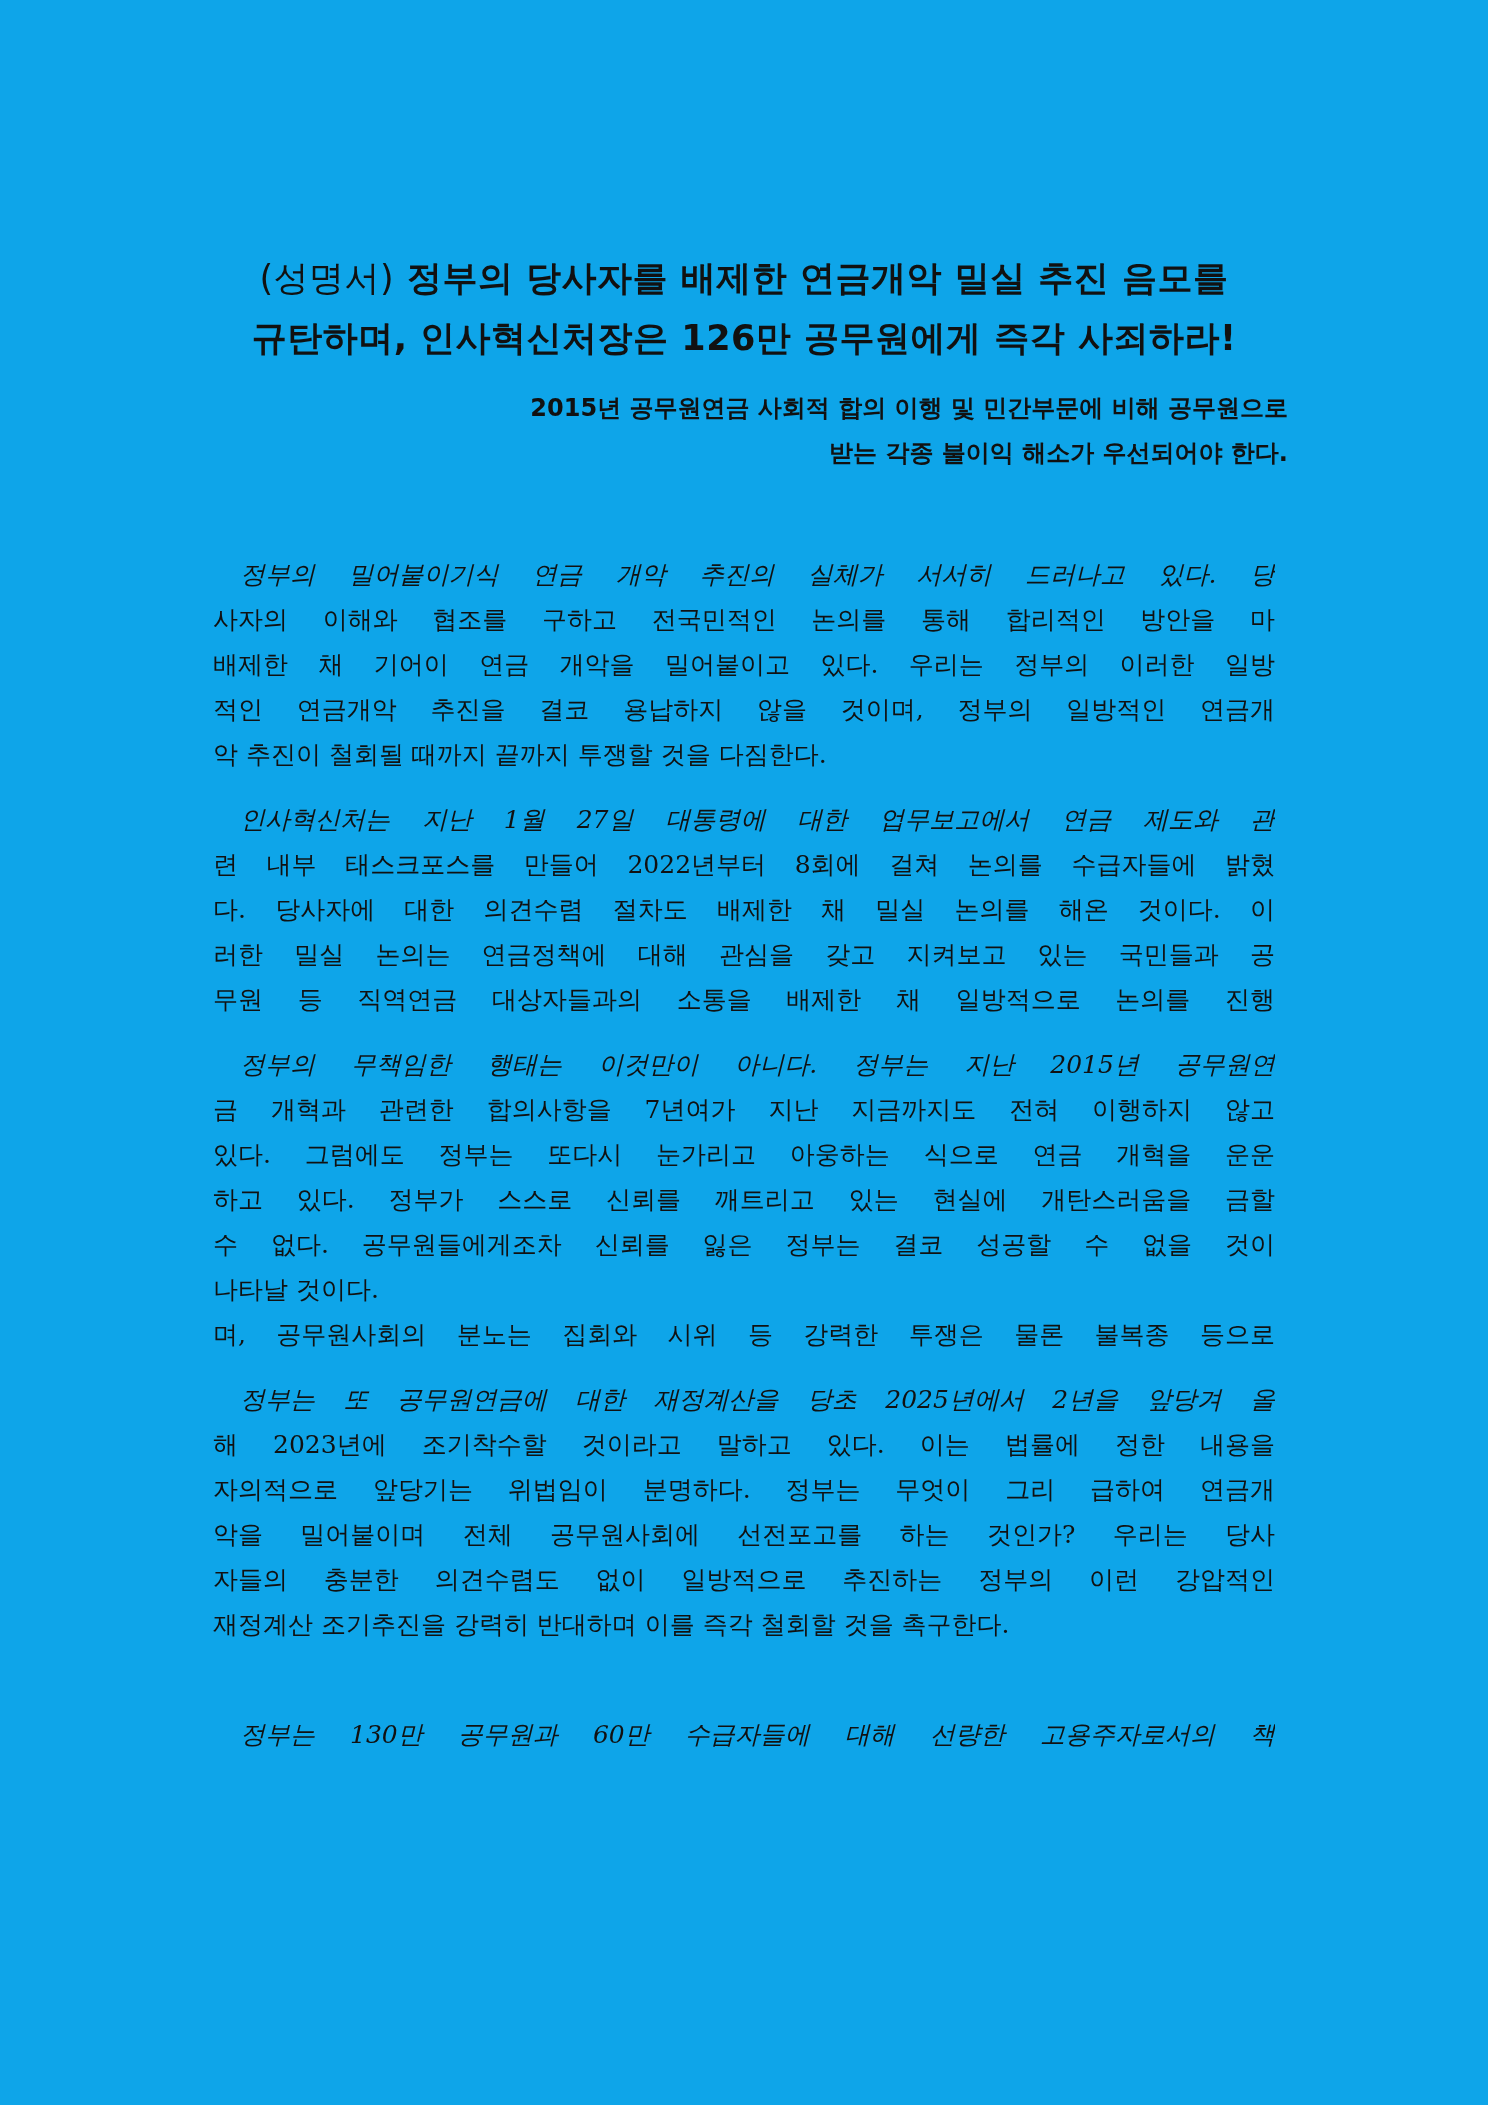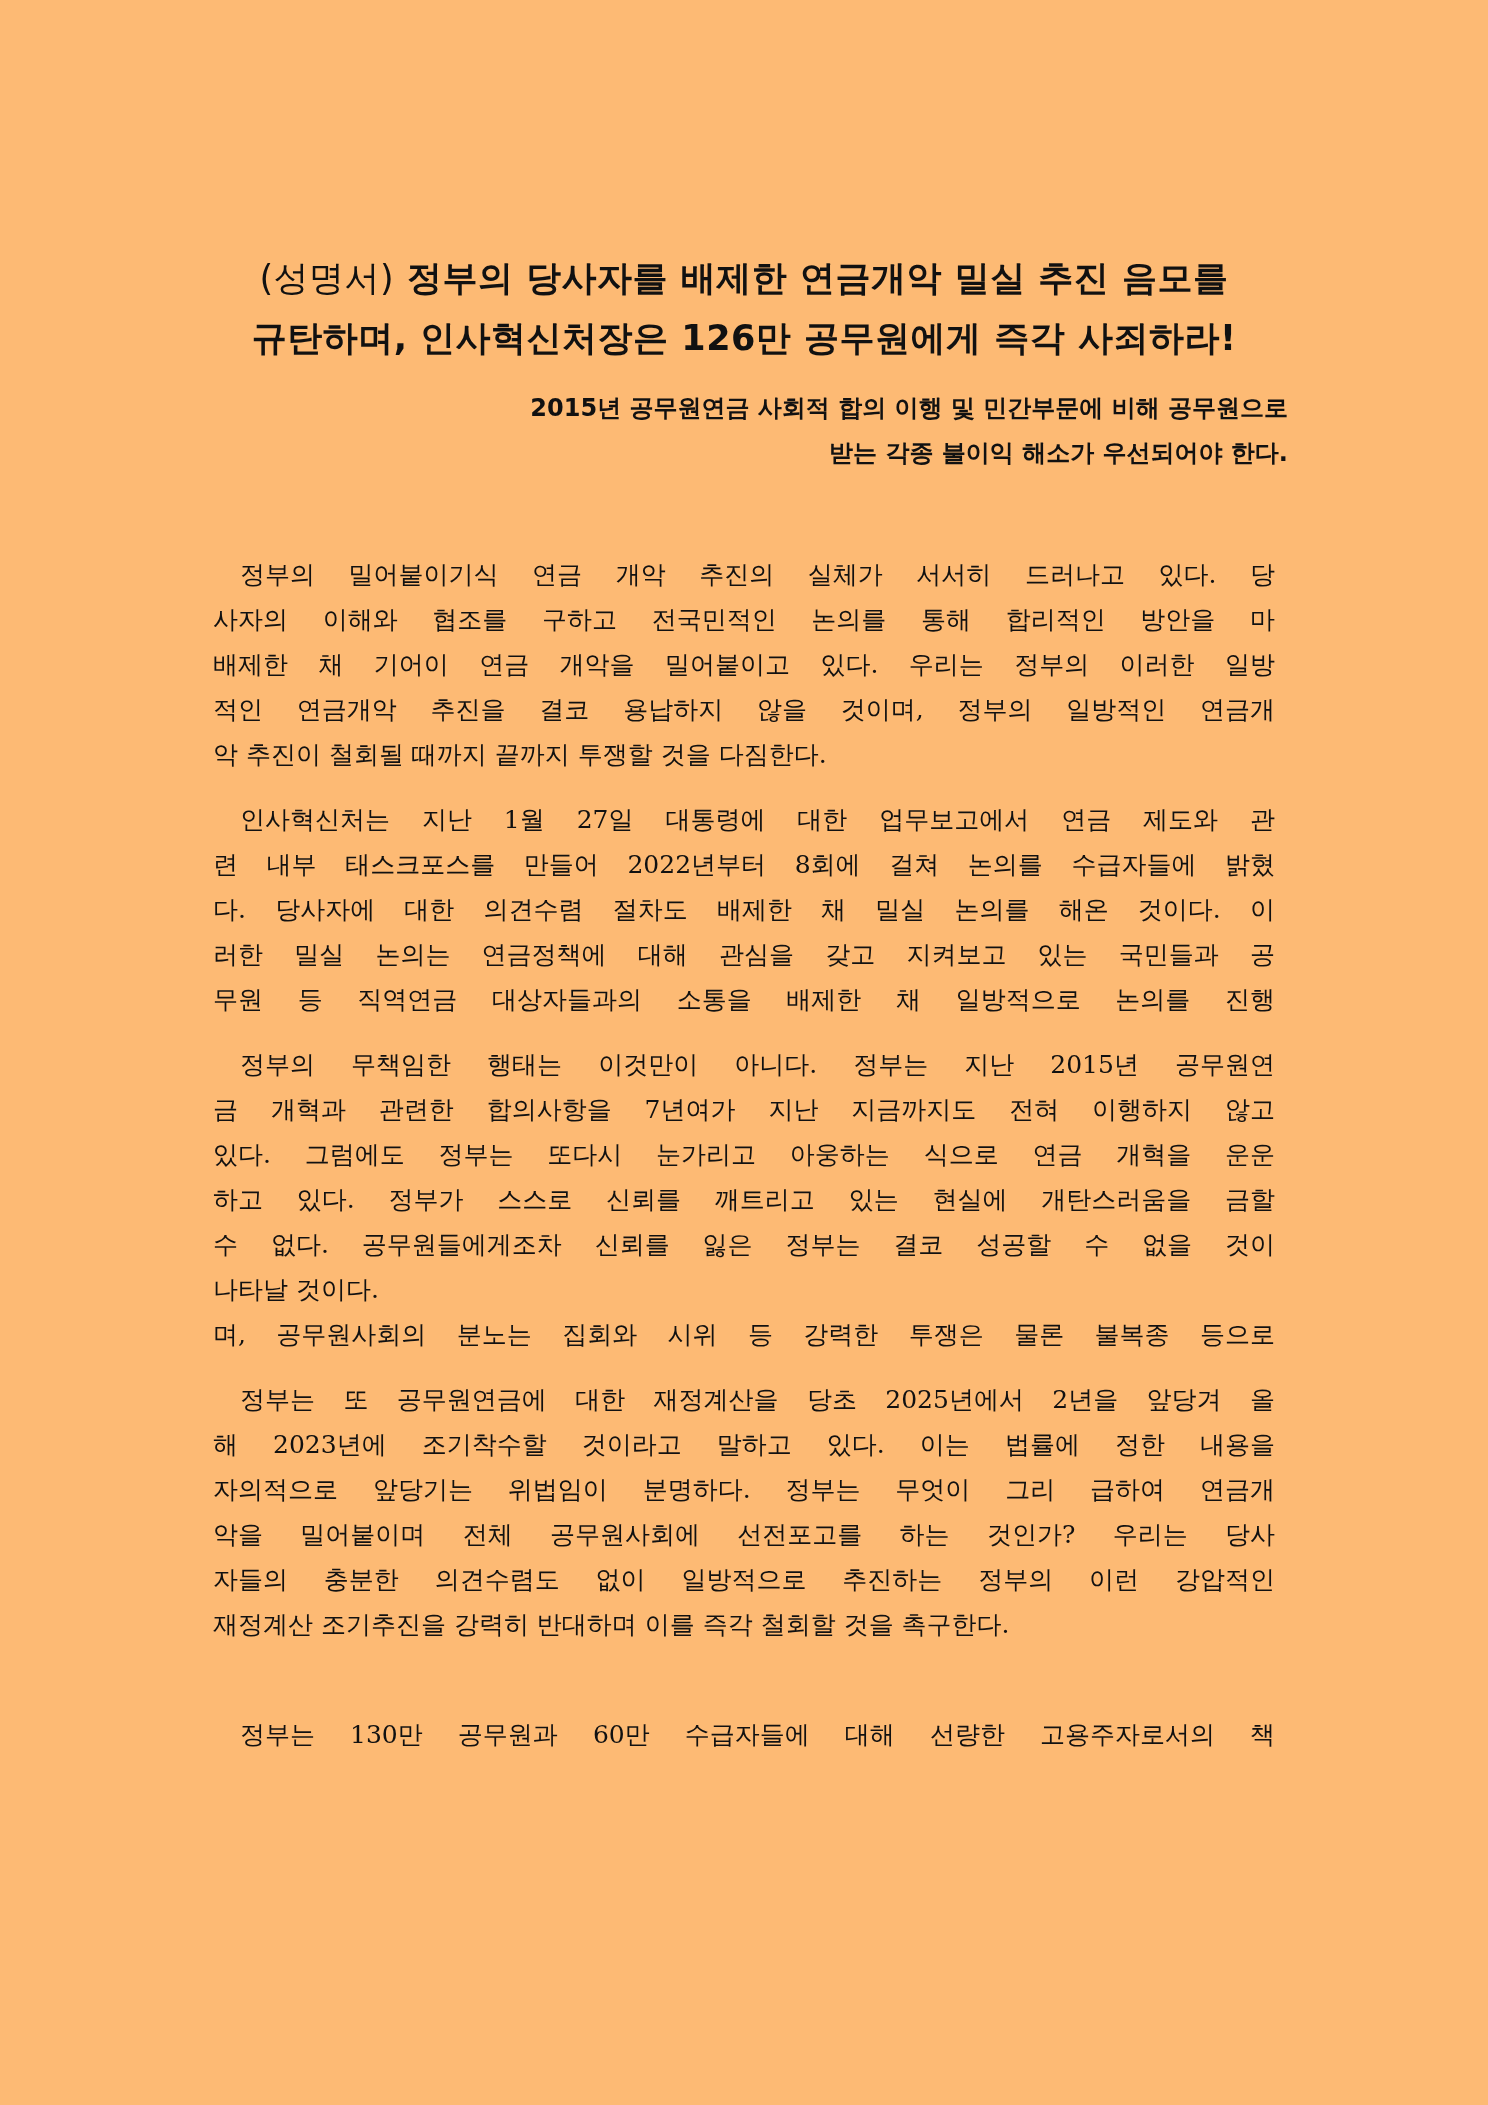--- a/index.html
+++ b/index.html
@@ -14,21 +14,21 @@
       overflow: hidden;
       color: #111111;
       font-family: "DejaVu Serif", "Liberation Serif", serif;
     }
     .page {
       position: absolute;
       left: 0;
       top: 0;
       width: 1488px;
       height: 2105px;
-      background: #fdba74;
+      background: #0ea5e9;
     }
     .title {
       position: absolute;
       left: 200px;
       width: 1088px;
       top: 248px;
       text-align: center;
       font-family: "DejaVu Sans", "Liberation Sans", sans-serif;
       font-weight: bold;
       font-size: 35px;
@@ -62,21 +62,21 @@
       display: block;
       white-space: nowrap;
       text-align: justify;
       text-align-last: justify;
       height: 45px;
       overflow: hidden;
     }
     .para .ln.last {
       text-align-last: left;
     }
-    .para .ln.first { padding-left: 27px; }
+    .para .ln.first { padding-left: 27px; font-style: italic; }
     .gap-s { height: 20px; }
     .gap-l { height: 65px; }
   </style>
 </head>
 <body>
 
 <div class="page">
 
   <div class="title">
     <span class="line"><span class="tag">(성명서)</span><span> 정부의 당사자를 배제한 연금개악 밀실 추진 음모를</span></span>

